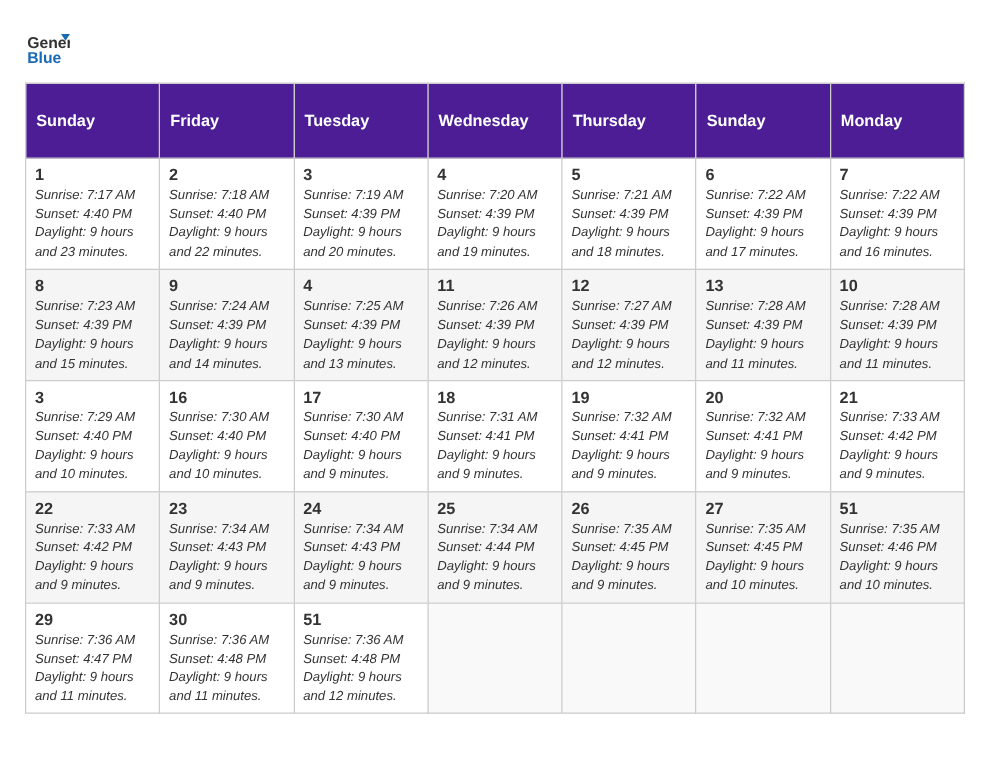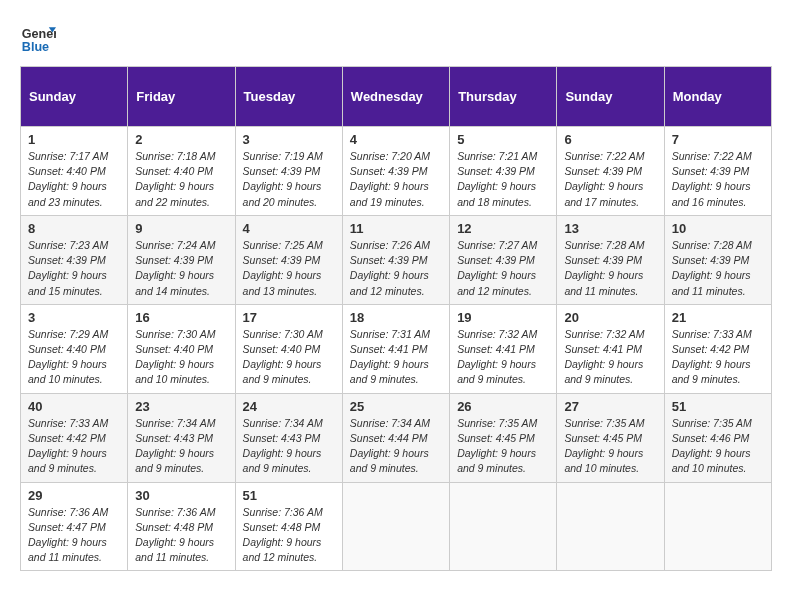--- a/index.html
+++ b/index.html
@@ -152,21 +152,21 @@
         <td><span class="day-num">18</span>
 <span class="day-detail">Sunrise: 7:31 AM<br>Sunset: 4:41 PM<br>Daylight: 9 hours and 9 minutes.</span></td>
         <td><span class="day-num">19</span>
 <span class="day-detail">Sunrise: 7:32 AM<br>Sunset: 4:41 PM<br>Daylight: 9 hours and 9 minutes.</span></td>
         <td><span class="day-num">20</span>
 <span class="day-detail">Sunrise: 7:32 AM<br>Sunset: 4:41 PM<br>Daylight: 9 hours and 9 minutes.</span></td>
         <td><span class="day-num">21</span>
 <span class="day-detail">Sunrise: 7:33 AM<br>Sunset: 4:42 PM<br>Daylight: 9 hours and 9 minutes.</span></td>
       </tr>
       <tr>
-        <td><span class="day-num">40</span>
+        <td><span class="day-num">22</span>
 <span class="day-detail">Sunrise: 7:33 AM<br>Sunset: 4:42 PM<br>Daylight: 9 hours and 9 minutes.</span></td>
         <td><span class="day-num">23</span>
 <span class="day-detail">Sunrise: 7:34 AM<br>Sunset: 4:43 PM<br>Daylight: 9 hours and 9 minutes.</span></td>
         <td><span class="day-num">24</span>
 <span class="day-detail">Sunrise: 7:34 AM<br>Sunset: 4:43 PM<br>Daylight: 9 hours and 9 minutes.</span></td>
         <td><span class="day-num">25</span>
 <span class="day-detail">Sunrise: 7:34 AM<br>Sunset: 4:44 PM<br>Daylight: 9 hours and 9 minutes.</span></td>
         <td><span class="day-num">26</span>
 <span class="day-detail">Sunrise: 7:35 AM<br>Sunset: 4:45 PM<br>Daylight: 9 hours and 9 minutes.</span></td>
         <td><span class="day-num">27</span>

